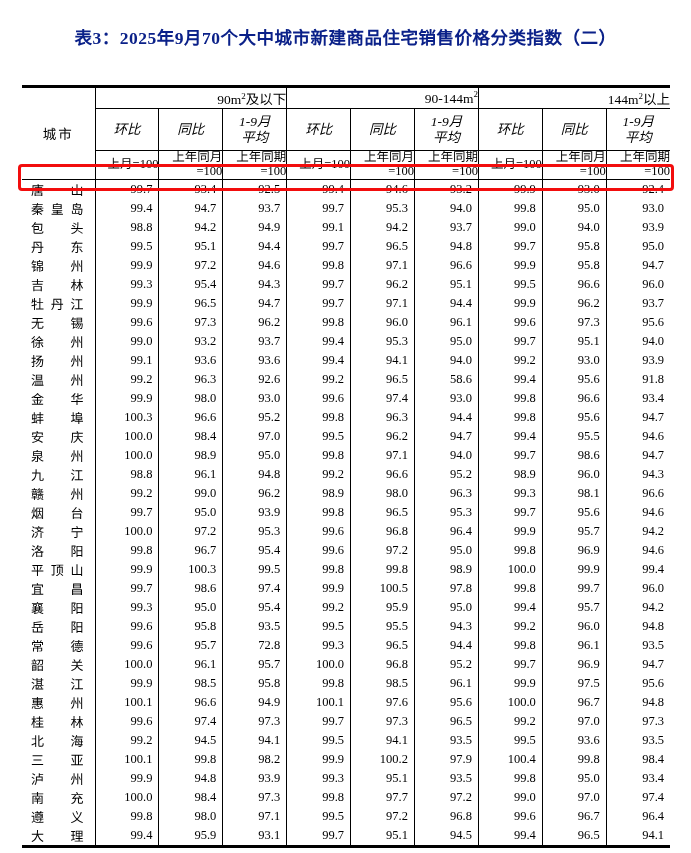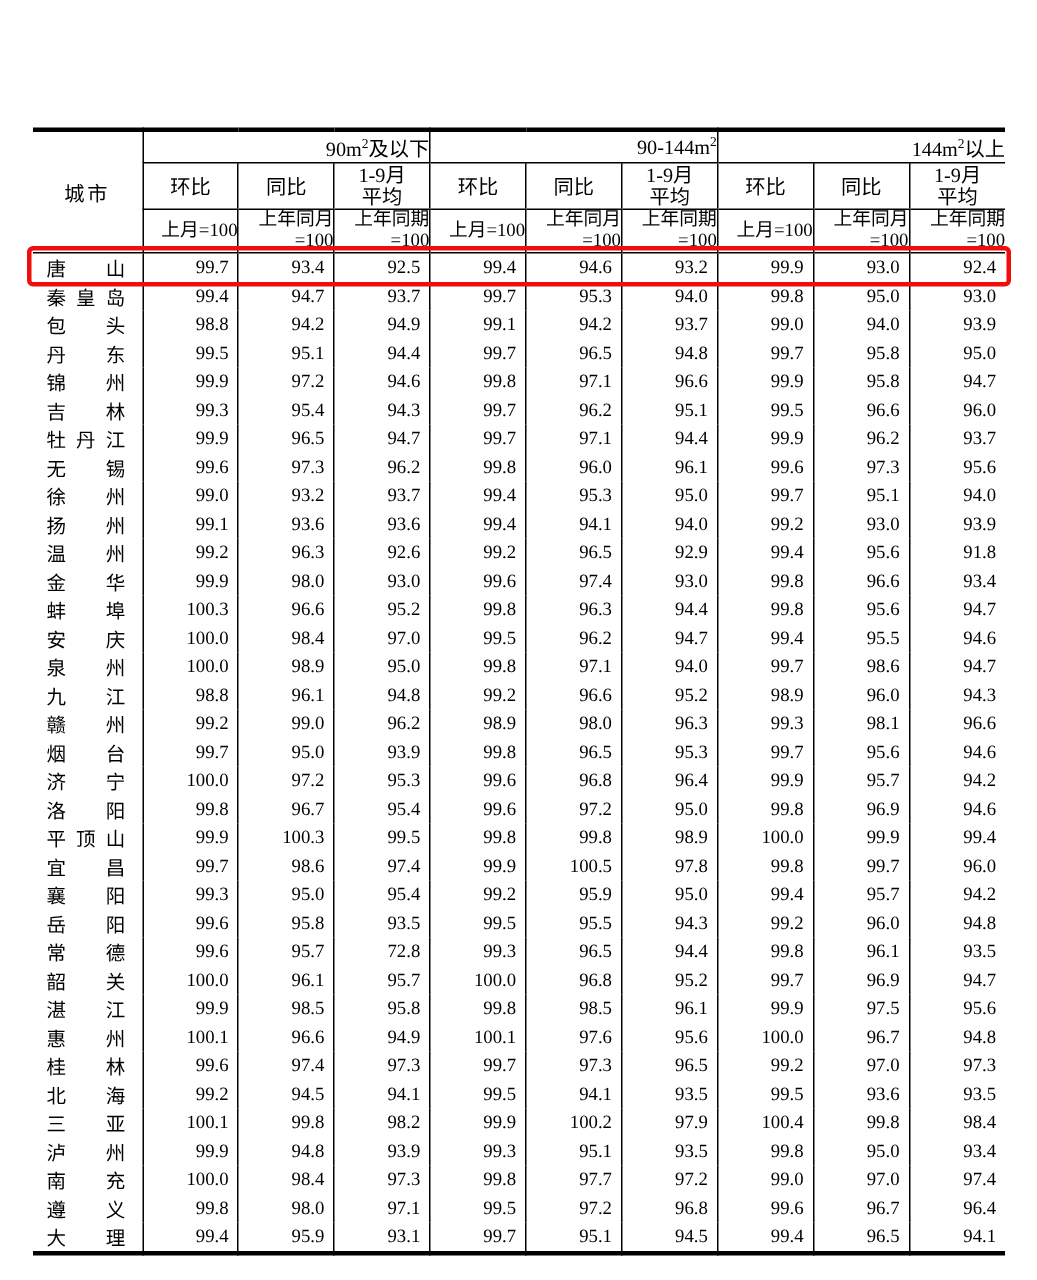--- a/index.html
+++ b/index.html
@@ -36,21 +36,21 @@
   col.c-city { width: 73px; }
   col.c-val  { width: 63.9px; }
   .price-table th, .price-table td {
     padding: 0;
     font-weight: normal;
     border-left: 1px solid #000;
     vertical-align: middle;
   }
   .price-table .no-left { border-left: none; }
   tr.r-group  { height: 20px; }
-  tr.r-metric { height: 31px; }
+  tr.r-metric { height: 42px; font-style: italic; }
   tr.r-base   { height: 28px; }
   .th-city {
     border-bottom: 1.5px solid #000;
     text-align: center;
     font-size: 13.5px;
     letter-spacing: 2px;
   }
   .th-group {
     border-bottom: 1px solid #000;
     text-align: right;
@@ -91,20 +91,21 @@
     border-radius: 4px;
     pointer-events: none;
     background: transparent;
   }
 </style>
 </head>
 <body>
 
 <div class="page">
 
+  <div class="page-title" style="color: rgb(11, 33, 137);">表3：2025年9月70个大中城市新建商品住宅销售价格分类指数（二）</div>
 
   <table class="price-table">
     <colgroup>
         <col class="c-city">
         <col class="c-val">
         <col class="c-val">
         <col class="c-val">
         <col class="c-val">
         <col class="c-val">
         <col class="c-val">
@@ -329,21 +330,21 @@
             <div class="city-name">
               <span>温</span>
               <span>州</span>
             </div>
           </td>
           <td class="td-val">99.2</td>
           <td class="td-val">96.3</td>
           <td class="td-val">92.6</td>
           <td class="td-val">99.2</td>
           <td class="td-val">96.5</td>
-          <td class="td-val">92.9</td>
+          <td class="td-val">58.6</td>
           <td class="td-val">99.4</td>
           <td class="td-val">95.6</td>
           <td class="td-val">91.8</td>
         </tr>
         <tr class="data-row">
           <td class="td-city no-left">
             <div class="city-name">
               <span>金</span>
               <span>华</span>
             </div>

